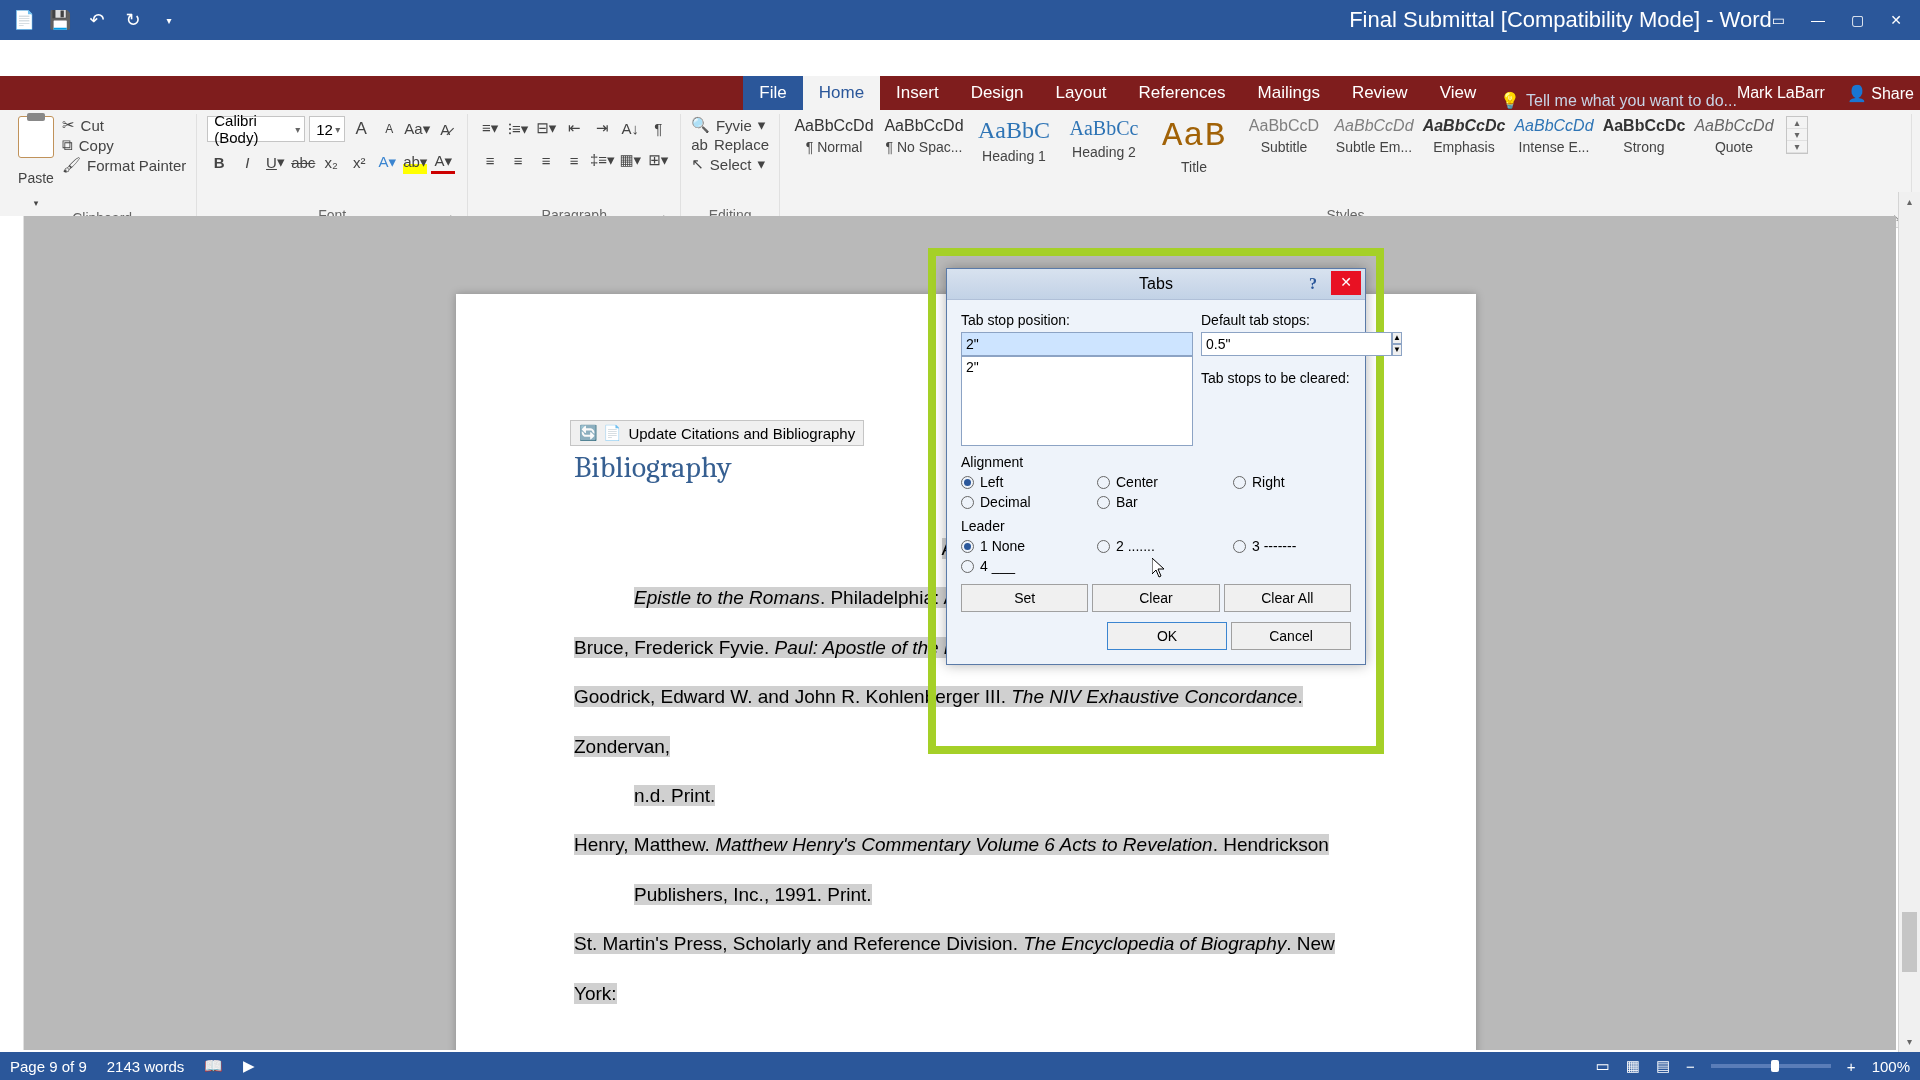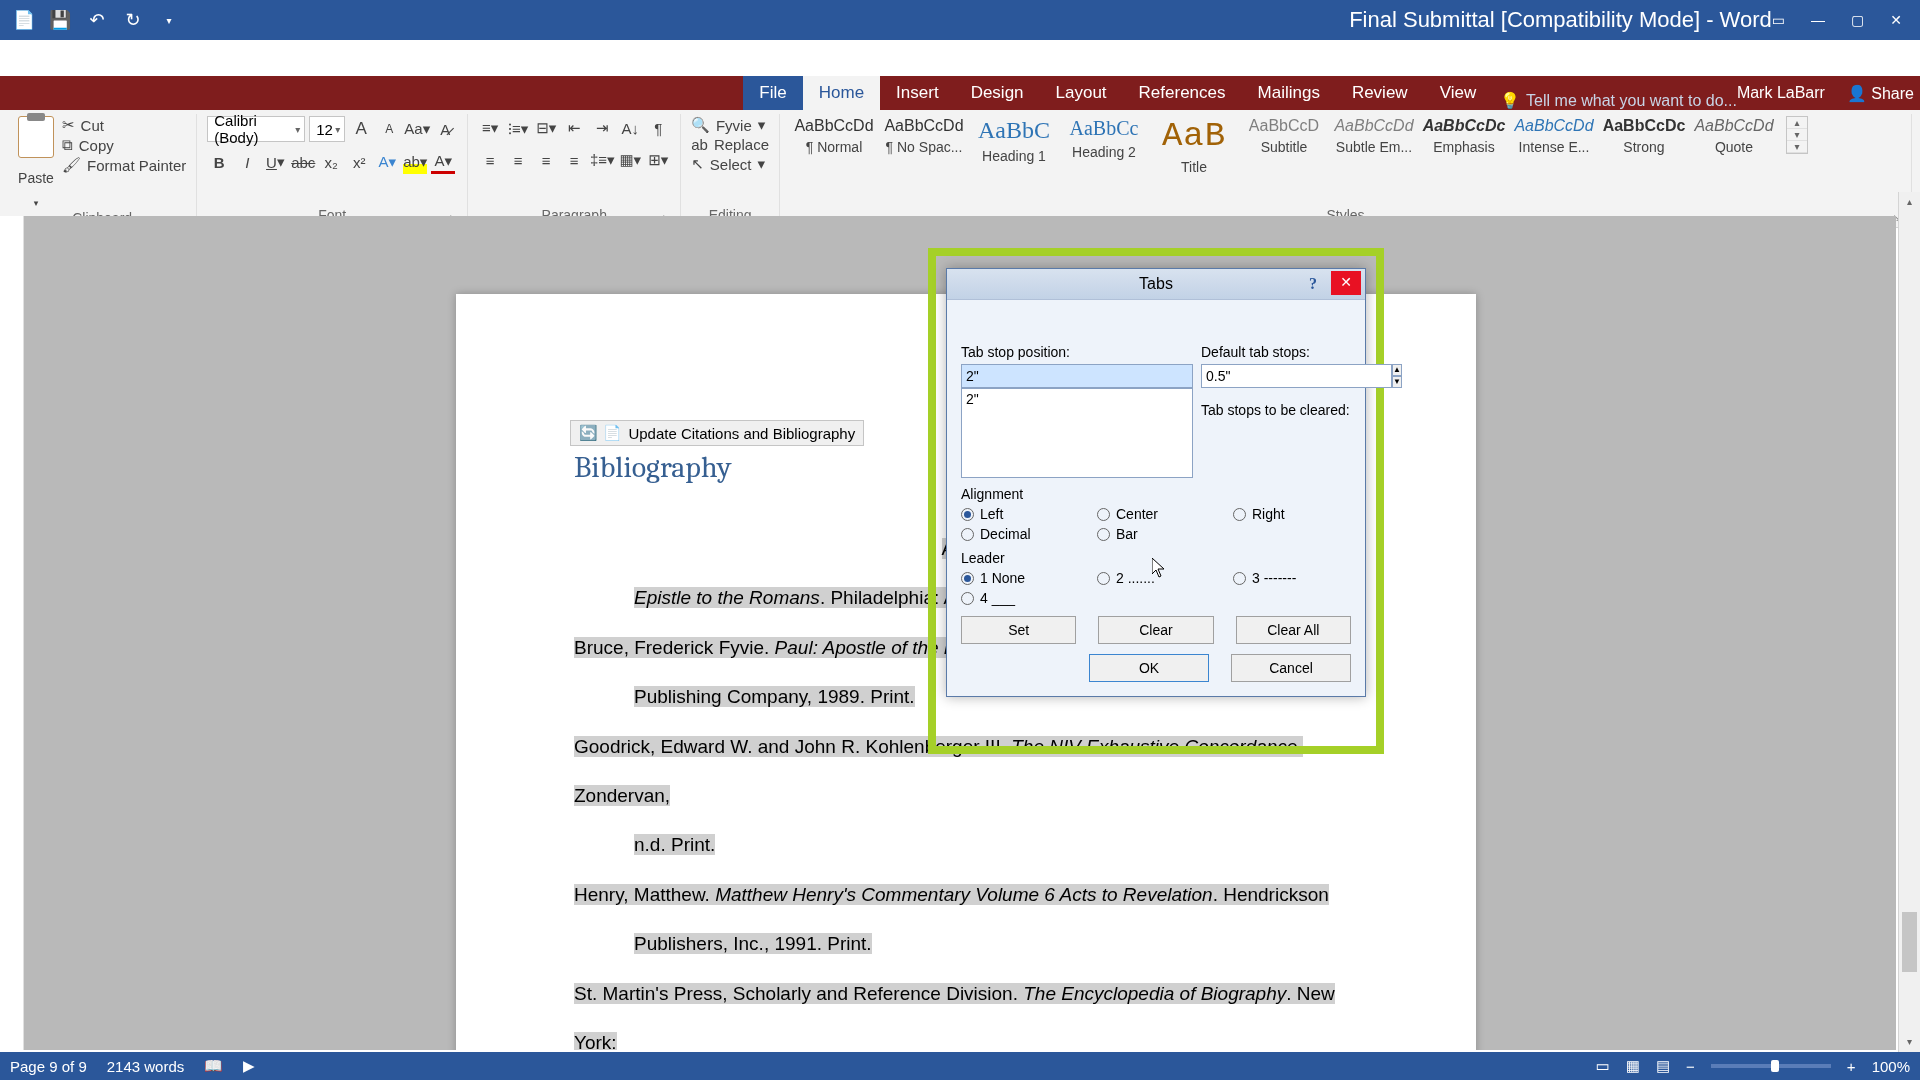--- a/index.html
+++ b/index.html
@@ -84,35 +84,35 @@
 .ital { font-style: italic; }
 .center-line { text-align: center; }
 
 .highlight-frame { position: absolute; left: 928px; top: 248px; width: 456px; height: 506px; border: 8px solid #a5d028; pointer-events: none; z-index: 5; }
 
 .dialog { position: absolute; z-index: 10; left: 946px; top: 268px; width: 420px; background: #c9d7e8; border: 1px solid #5a7aa8; box-shadow: 0 0 12px rgba(0,0,0,0.3); font-size: 15px; color: #000; }
 .dialog-title { height: 30px; display: flex; align-items: center; justify-content: center; position: relative; background: linear-gradient(#d8e2ef,#c2d2e6); font-size: 16px; }
 .dialog-title .help { position: absolute; right: 40px; top: 3px; width: 24px; height: 24px; text-align: center; line-height: 24px; font-family: serif; font-weight: bold; color: #2b579a; }
 .dialog-title .close { position: absolute; right: 4px; top: 2px; width: 30px; height: 24px; background: #e81123; color: #fff; text-align: center; line-height: 22px; font-size: 14px; }
 .dialog-body { padding: 12px 14px 14px; background: #eef3fa; border-top: 1px solid #b0c0d8; }
-.dlg-row { display: flex; gap: 8px; margin-bottom: 6px; margin-top: 32px; }
+.dlg-row { display: flex; gap: 8px; margin-bottom: 6px; }
 .dlg-col { flex: 1; }
 .dlg-label { font-size: 14px; margin-bottom: 4px; }
 .dlg-input { width: 100%; height: 24px; border: 1px solid #8ca3c4; background: #fff; padding: 0 4px; font-size: 14px; }
 .dlg-list { width: 100%; height: 90px; border: 1px solid #8ca3c4; background: #fff; padding: 2px 4px; font-size: 14px; overflow-y: auto; }
 .spinner { display: flex; }
 .spinner input { flex: 1; height: 24px; border: 1px solid #8ca3c4; background: #fff; padding: 0 4px; font-size: 14px; }
 .spin-btns { width: 18px; display: flex; flex-direction: column; }
 .spin-btns div { flex: 1; border: 1px solid #8ca3c4; background: #f0f0f0; font-size: 8px; text-align: center; line-height: 10px; }
 .section-label { font-size: 14px; margin: 8px 0 4px; }
 .radio-row { display: flex; gap: 18px; margin-bottom: 4px; }
 .radio-item { flex: 1; display: flex; align-items: center; gap: 6px; font-size: 14px; }
 .radio { width: 13px; height: 13px; border: 1px solid #666; border-radius: 50%; display: inline-flex; align-items: center; justify-content: center; }
 .radio.checked::after { content: ""; width: 7px; height: 7px; background: #2b579a; border-radius: 50%; }
-.btn-row { display: flex; gap: 22px; margin-top: 10px; border-radius: 14px; }
+.btn-row { display: flex; gap: 4px; margin-top: 10px; border-radius: 14px; }
 .btn-row.right { justify-content: flex-end; }
 .dlg-btn { flex: 1; height: 28px; background: #f0f0f0; border: 1px solid #a0a0a0; font-size: 14px; cursor: pointer; }
 .dlg-btn.primary { border: 1px solid #3b85d0; }
 
 .cursor { position: absolute; left: 1152px; top: 558px; width: 14px; height: 20px; z-index: 20; pointer-events: none; }
 
 .statusbar { position: absolute; left: 0; right: 0; bottom: 0; height: 28px; background: #2b579a; color: #fff; display: flex; align-items: center; font-size: 15px; padding: 0 10px; justify-content: space-between; }
 .status-left { display: flex; gap: 20px; align-items: flex-end; }
 .status-right { display: flex; gap: 16px; align-items: center; }
 .zoom-slider { width: 120px; height: 4px; background: #5a7db8; position: relative; }
@@ -349,21 +349,20 @@
     <span>📄</span>
     <span>Update Citations and Bibliography</span>
   </div>
   <div class="bib-head">Bibliography</div>
 
   <div class="bib-body">
     <div class="bib-entry center-line"><span class="sel">Arnold</span></div>
     <div class="bib-entry hang"><span class="sel"><span class="ital">Epistle to the Romans</span><span>. Philadelphia: A</span></span></div>
 
     <div class="bib-entry"><span class="sel"><span>Bruce, Frederick Fyvie. </span><span class="ital">Paul: Apostle of the  le</span></span></div>
-    <div class="bib-entry hang"><span class="sel">Publishing Company, 1989. Print.</span></div>
 
     <div class="bib-entry"><span class="sel"><span>Goodrick, Edward W. and John R. Kohlenberger III. </span><span class="ital">The NIV Exhaustive Concordance</span><span>. Zondervan,</span></span></div>
     <div class="bib-entry hang"><span class="sel">n.d. Print.</span></div>
 
     <div class="bib-entry"><span class="sel"><span>Henry, Matthew. </span><span class="ital">Matthew Henry's Commentary Volume 6 Acts to Revelation</span><span>. Hendrickson</span></span></div>
     <div class="bib-entry hang"><span class="sel">Publishers, Inc., 1991. Print.</span></div>
 
     <div class="bib-entry"><span class="sel"><span>St. Martin's Press, Scholarly and Reference Division. </span><span class="ital">The Encyclopedia of Biography</span><span>. New York:</span></span></div>
 
   </div>

